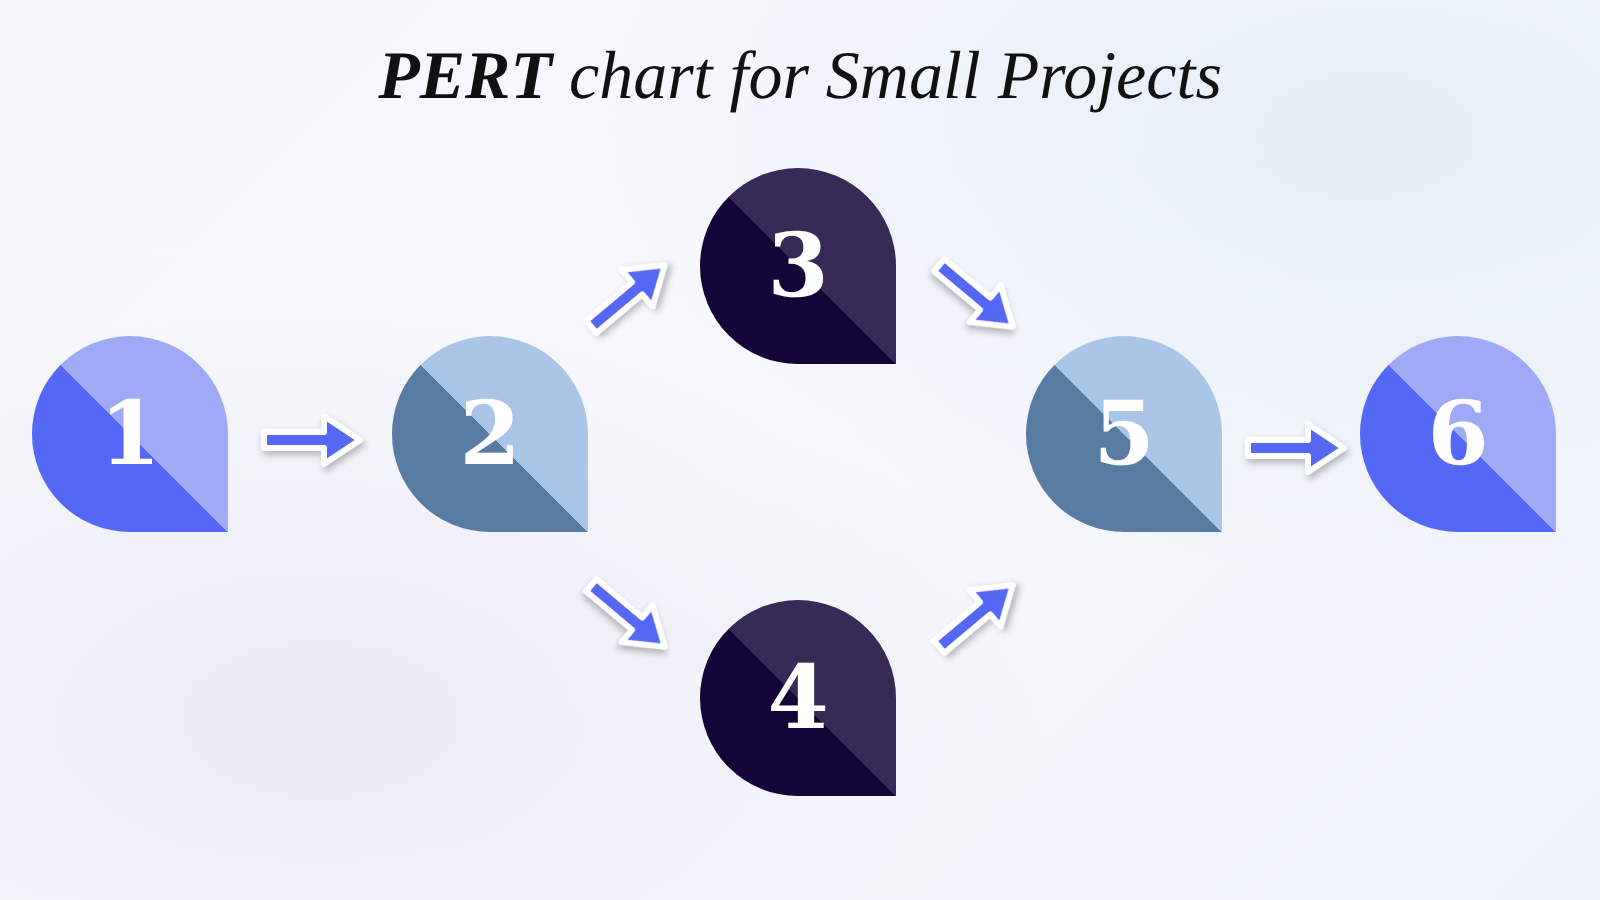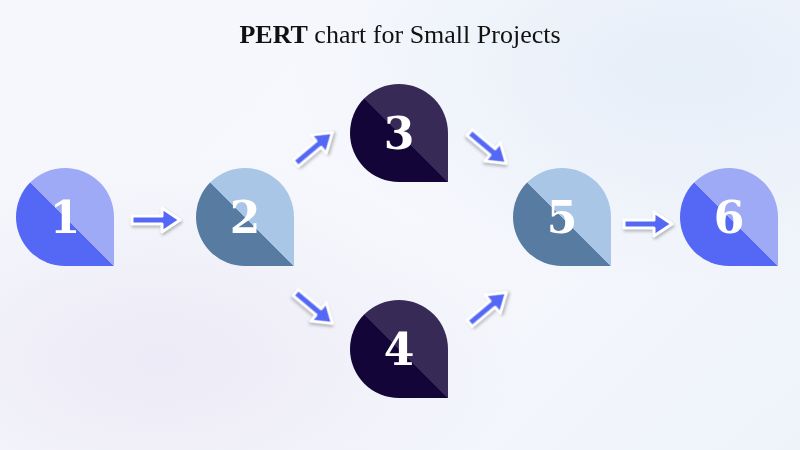--- a/index.html
+++ b/index.html
@@ -2,21 +2,21 @@
 <html><head>
 <meta charset="utf-8">
 <style>
   html, body { margin:0; padding:0; }
   body { width:800px; height:450px; overflow:hidden; position:relative;
     background: radial-gradient(ellipse at 20% 80%, #eceaf6 0%, rgba(236,234,246,0) 40%),
                 radial-gradient(ellipse at 85% 15%, #e6eef8 0%, rgba(230,238,248,0) 40%),
                 linear-gradient(135deg, #f5f7fc 0%, #f7f8fd 50%, #eef3fa 100%);
     font-family: "Liberation Serif", "DejaVu Serif", serif; }
   .title { position:absolute; top:20px; left:0; width:800px; text-align:center;
-    font-size:26px; color:#111; }
+    font-size:34px; color:#111;font-style:italic; }
   .title b { font-weight:bold; }
   .node { position:absolute; width:98px; height:98px;
     border-radius:49px 49px 0 49px; overflow:hidden; }
   .node .num { position:absolute; inset:0; display:flex; align-items:center; justify-content:center;
     color:#fff; font-size:44px; font-weight:bold; font-family:"DejaVu Serif", serif; }
   .arrow { position:absolute; width:56px; height:32px; }
 </style>
 </head>
 <body>
 

